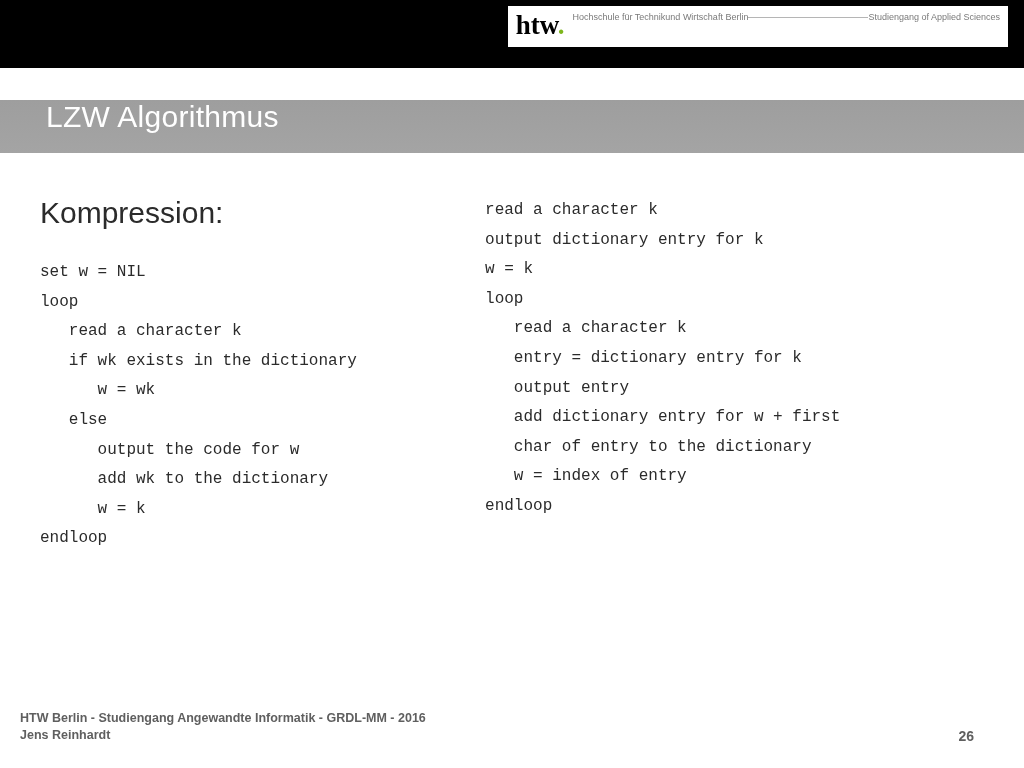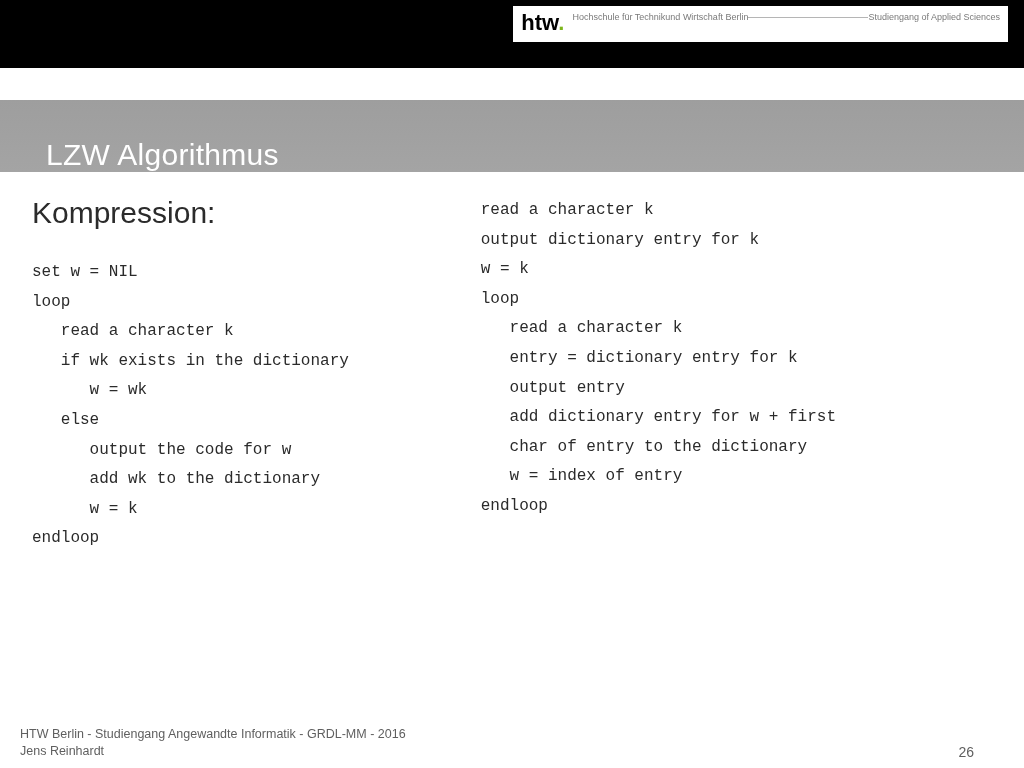--- a/index.html
+++ b/index.html
@@ -1,36 +1,36 @@
 <!DOCTYPE html>
 <html><head>
 <meta charset="utf-8">
 <style>
   * { box-sizing: border-box; margin: 0; padding: 0; }
   html, body { width: 1024px; height: 768px; font-family: Arial, Helvetica, sans-serif; background: #fff; color: #333; overflow: hidden; }
   .slide { position: relative; width: 1024px; height: 768px; }
 
   .topbar { position: absolute; top: 0; left: 0; width: 100%; height: 68px; background: #000; }
   .brand { position: absolute; top: 6px; right: 16px; background: #fff; padding: 4px 8px 6px 8px; display: flex; align-items: flex-start; gap: 8px; }
-  .brand-logo { font-family: Liberation Sans, sans-serif; font-weight: 700; font-size: 22px; letter-spacing: 0px; color: #000; position: relative; }
+  .brand-logo { font-family: Liberation Serif, serif; font-weight: 700; font-size: 27px; letter-spacing: 0px; color: #000; position: relative; }
   .brand-logo .dot { color: #7db61c; }
   .brand-text { display: flex; flex-direction: row; font-size: 9px; color: #7a7a7a; line-height: 1.15; padding-top: 2px; align-items: center; }
   .brand-text .sep { height: 1px; background: #b5b5b5; margin: 2px 0; width: 120px; }
 
-  .titleband { position: absolute; top: 100px; left: 0; width: 100%; height: 72px; background: linear-gradient(#9e9e9e,#a4a4a4); display: flex; align-items: flex-end; padding-left: 46px; }
+  .titleband { position: absolute; top: 100px; left: 0; width: 100%; height: 53px; background: linear-gradient(#9e9e9e,#a4a4a4); display: flex; align-items: flex-start; padding-left: 46px; }
   .titleband h1 { color: #fff; font-size: 30px; font-weight: 400; letter-spacing: 0.3px; }
 
-  .content { position: absolute; top: 196px; left: 32px; right: 40px; display: flex; gap: 20px; }
+  .content { position: absolute; top: 196px; left: 40px; right: 40px; display: flex; gap: 20px; }
   .col { flex: 1 1 0; }
   .col-left { flex-basis: 46%; }
   .col-right { flex-basis: 54%; }
   h2 { font-size: 30px; font-weight: 400; color: #2b2b2b; margin-bottom: 28px; }
   pre.code { font-family: "Courier New", Courier, monospace; font-size: 16px; line-height: 1.85; color: #2b2b2b; white-space: pre; }
 
-  .footer { position: absolute; bottom: 8px; left: 20px; right: 20px; display: flex; justify-content: space-between; align-items: flex-end; font-size: 12.5px; color: #5f5f5f; }
+  .footer { position: absolute; bottom: 24px; left: 20px; right: 20px; display: flex; justify-content: space-between; align-items: flex-end; font-size: 12.5px; color: #5f5f5f; font-weight: bold; }
   .footer .left { line-height: 1.35; }
   .footer .pagenum { font-size: 14px; color: #5f5f5f; padding-right: 30px; }
 </style>
 </head>
 <body>
 <div class="slide">
 
   <div class="topbar"></div>
 
   <div class="brand">

